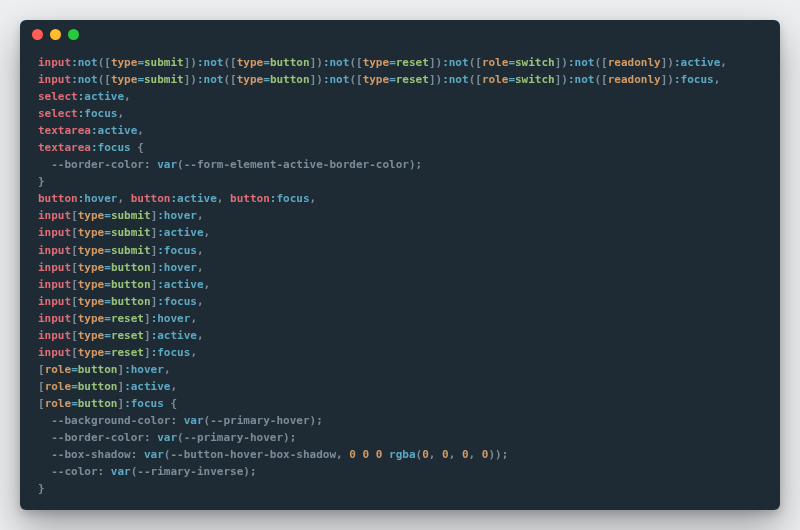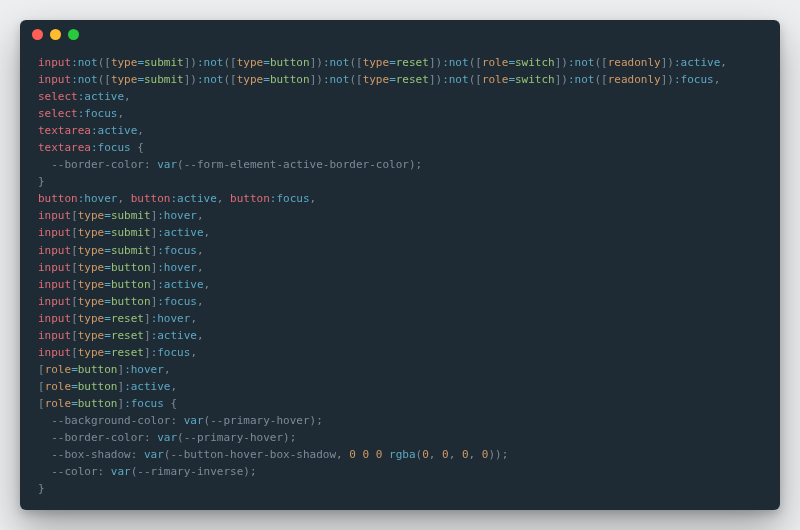--- a/index.html
+++ b/index.html
@@ -35,20 +35,21 @@
   .dot.red    { background: #ff5f56; }
   .dot.yellow { background: #ffbd2e; }
   .dot.green  { background: #27c93f; }
   .code {
     padding: 6px 18px 14px 18px;
     font-size: 11px;
     line-height: 1.55;
     white-space: pre;
     color: #6b7e8c;
     overflow: hidden;
+    font-weight: bold;
   }
   .tag   { color: #e06c75; }
   .pse   { color: #5ba8c4; }
   .attr  { color: #d19a66; }
   .val   { color: #98c379; }
   .op    { color: #5ba8c4; }
   .fn    { color: #5ba8c4; }
   .prop  { color: #7b8b97; }
   .varc  { color: #7b8b97; }
   .punc  { color: #7b8b97; }

